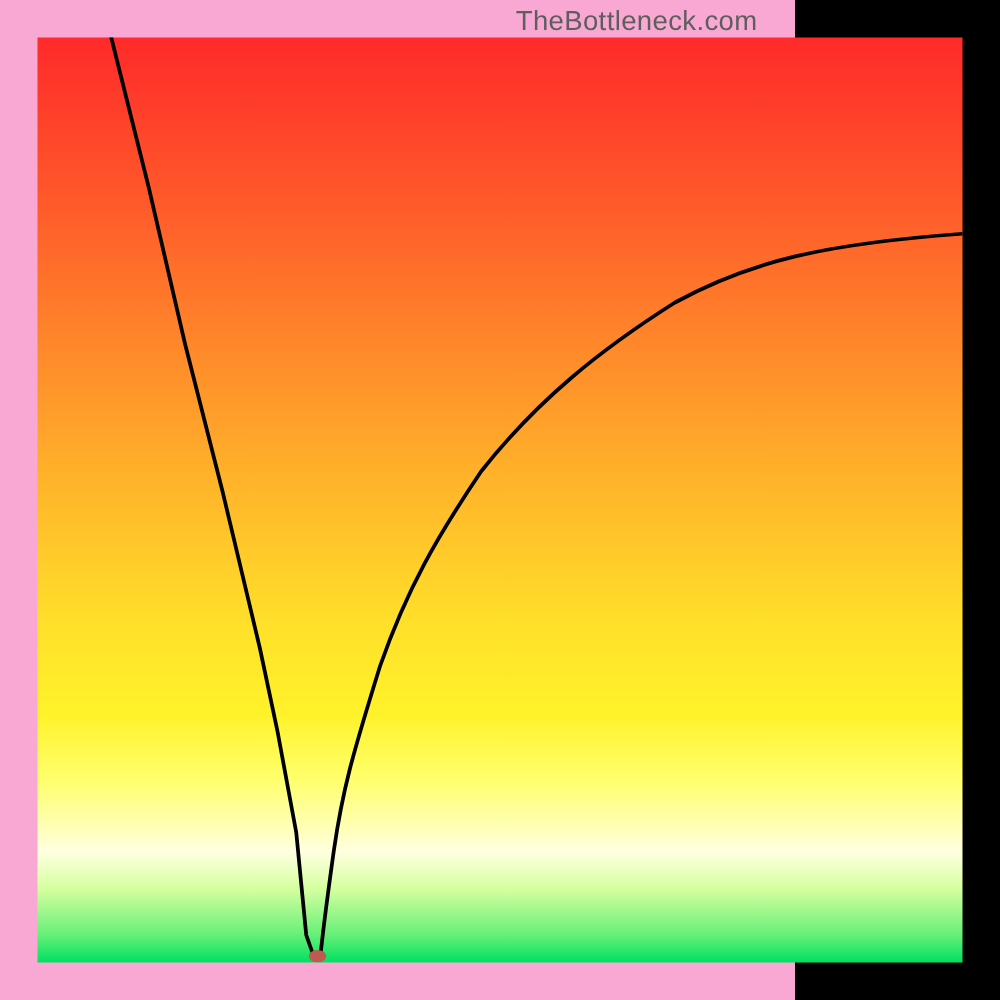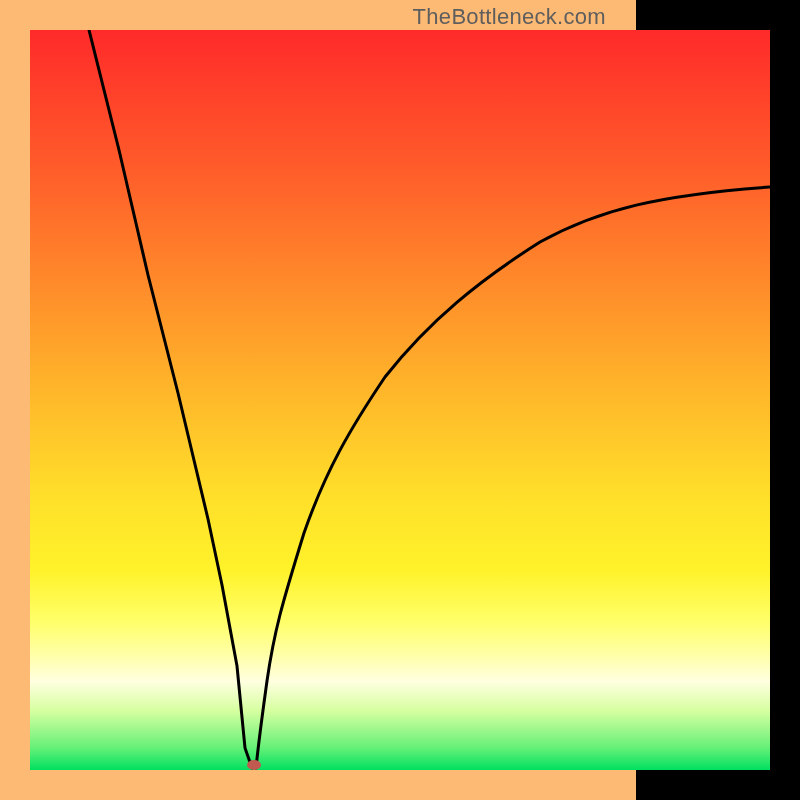--- a/index.html
+++ b/index.html
@@ -10,21 +10,21 @@
     background: #000;
     overflow: hidden;
     font-family: Arial, Helvetica, sans-serif;
   }
   .frame {
     position: absolute;
     top: 0;
     left: 0;
     width: 636px;
     height: 800px;
-    background: #fdba74;
+    background: #f9a8d4;
   }
   .plot-area {
     position: absolute;
     top: 30px;
     left: 30px;
     width: 740px;
     height: 740px;
     background: linear-gradient(
       to bottom,
       #ff2a2a 0%,

